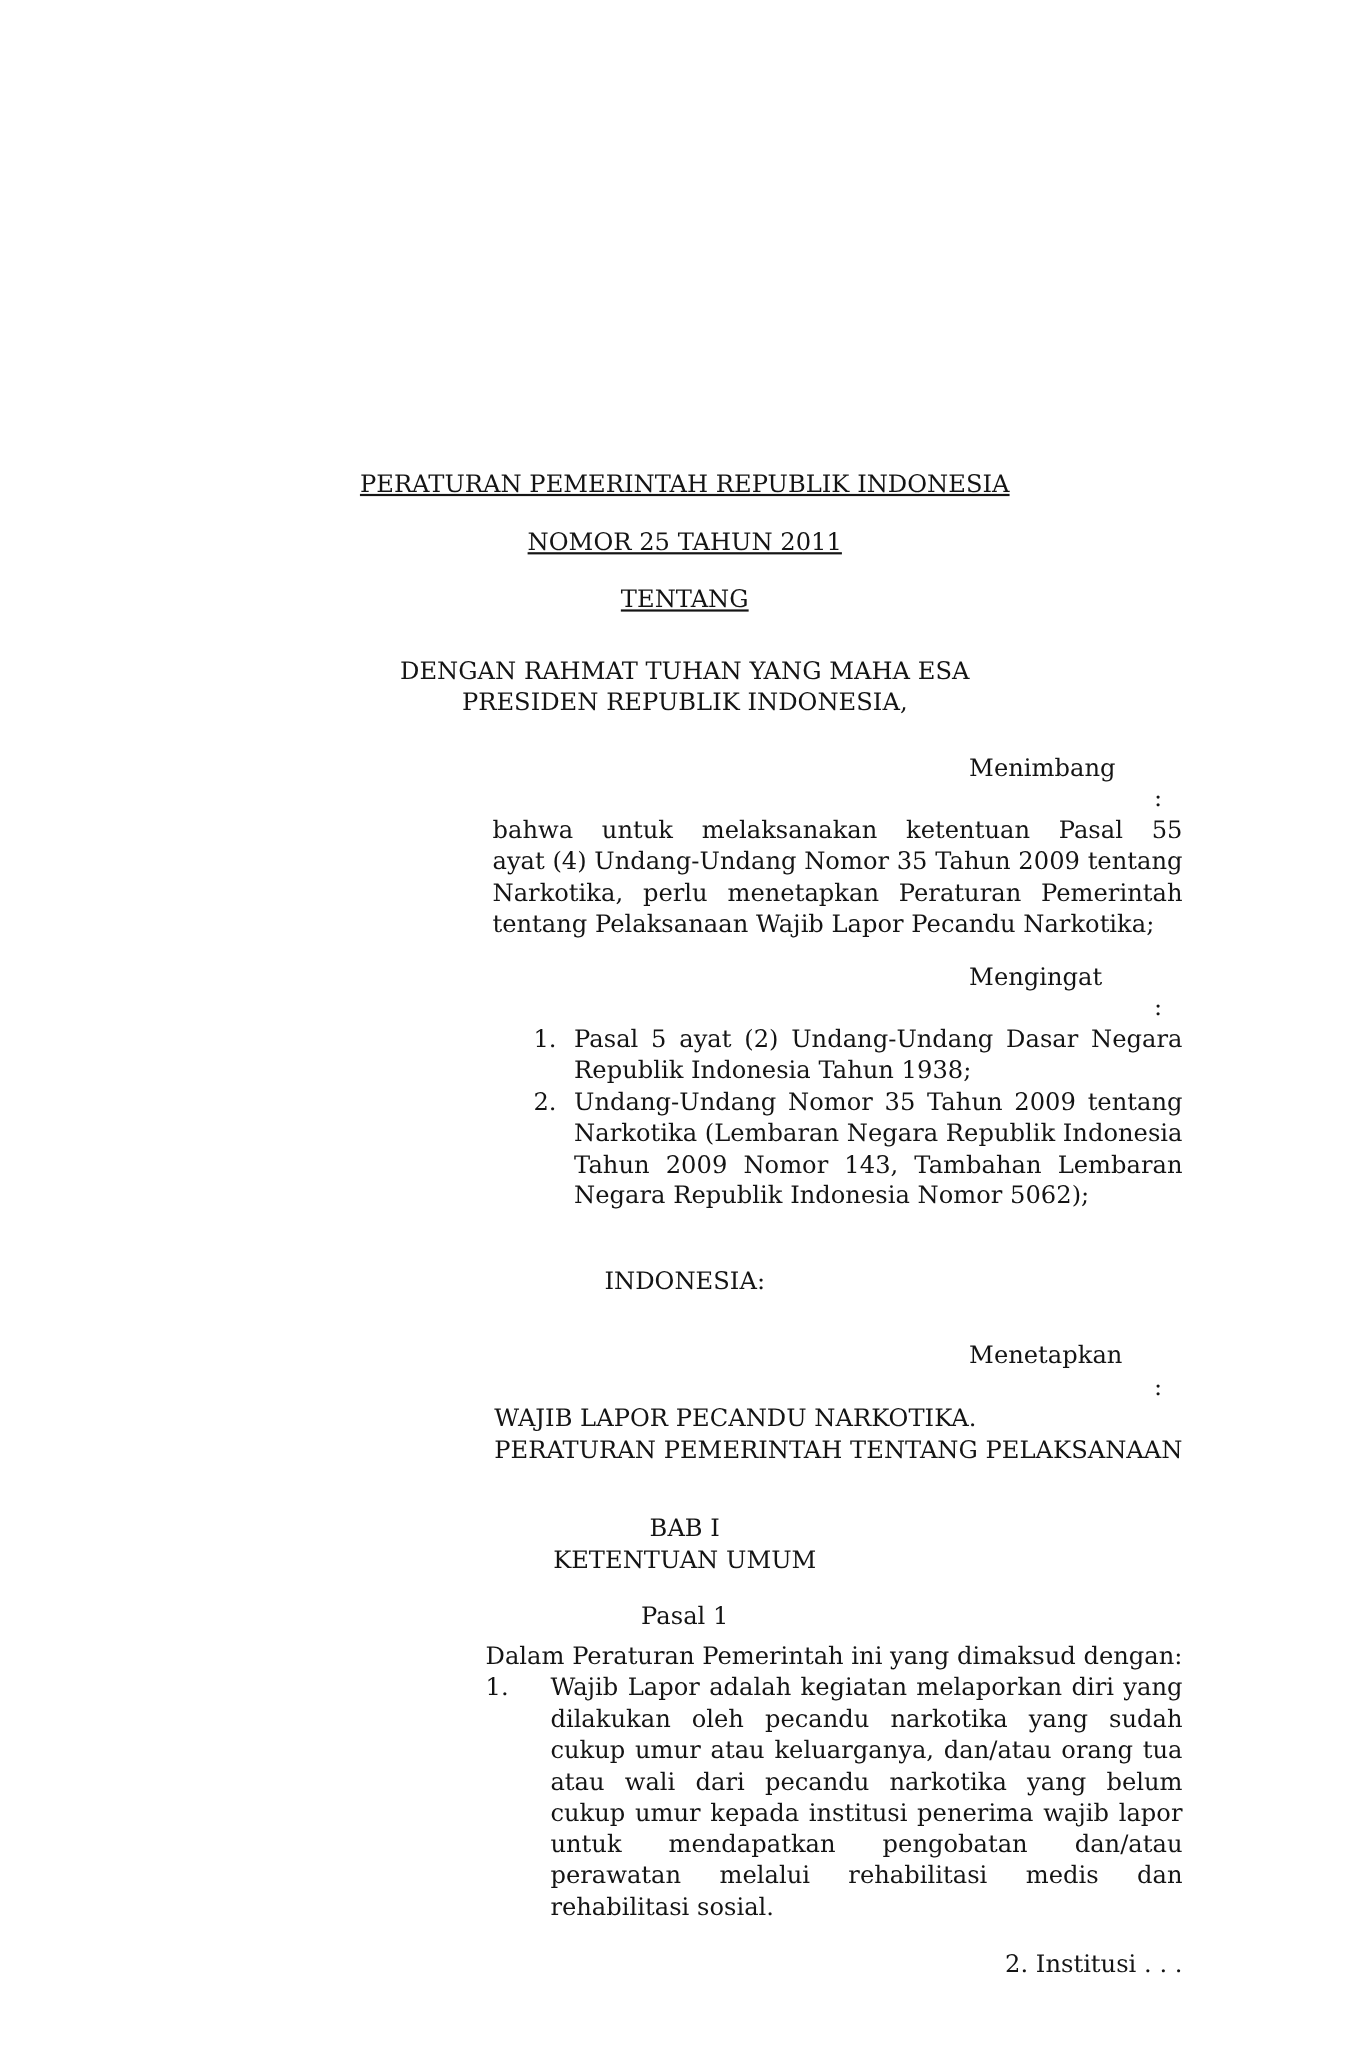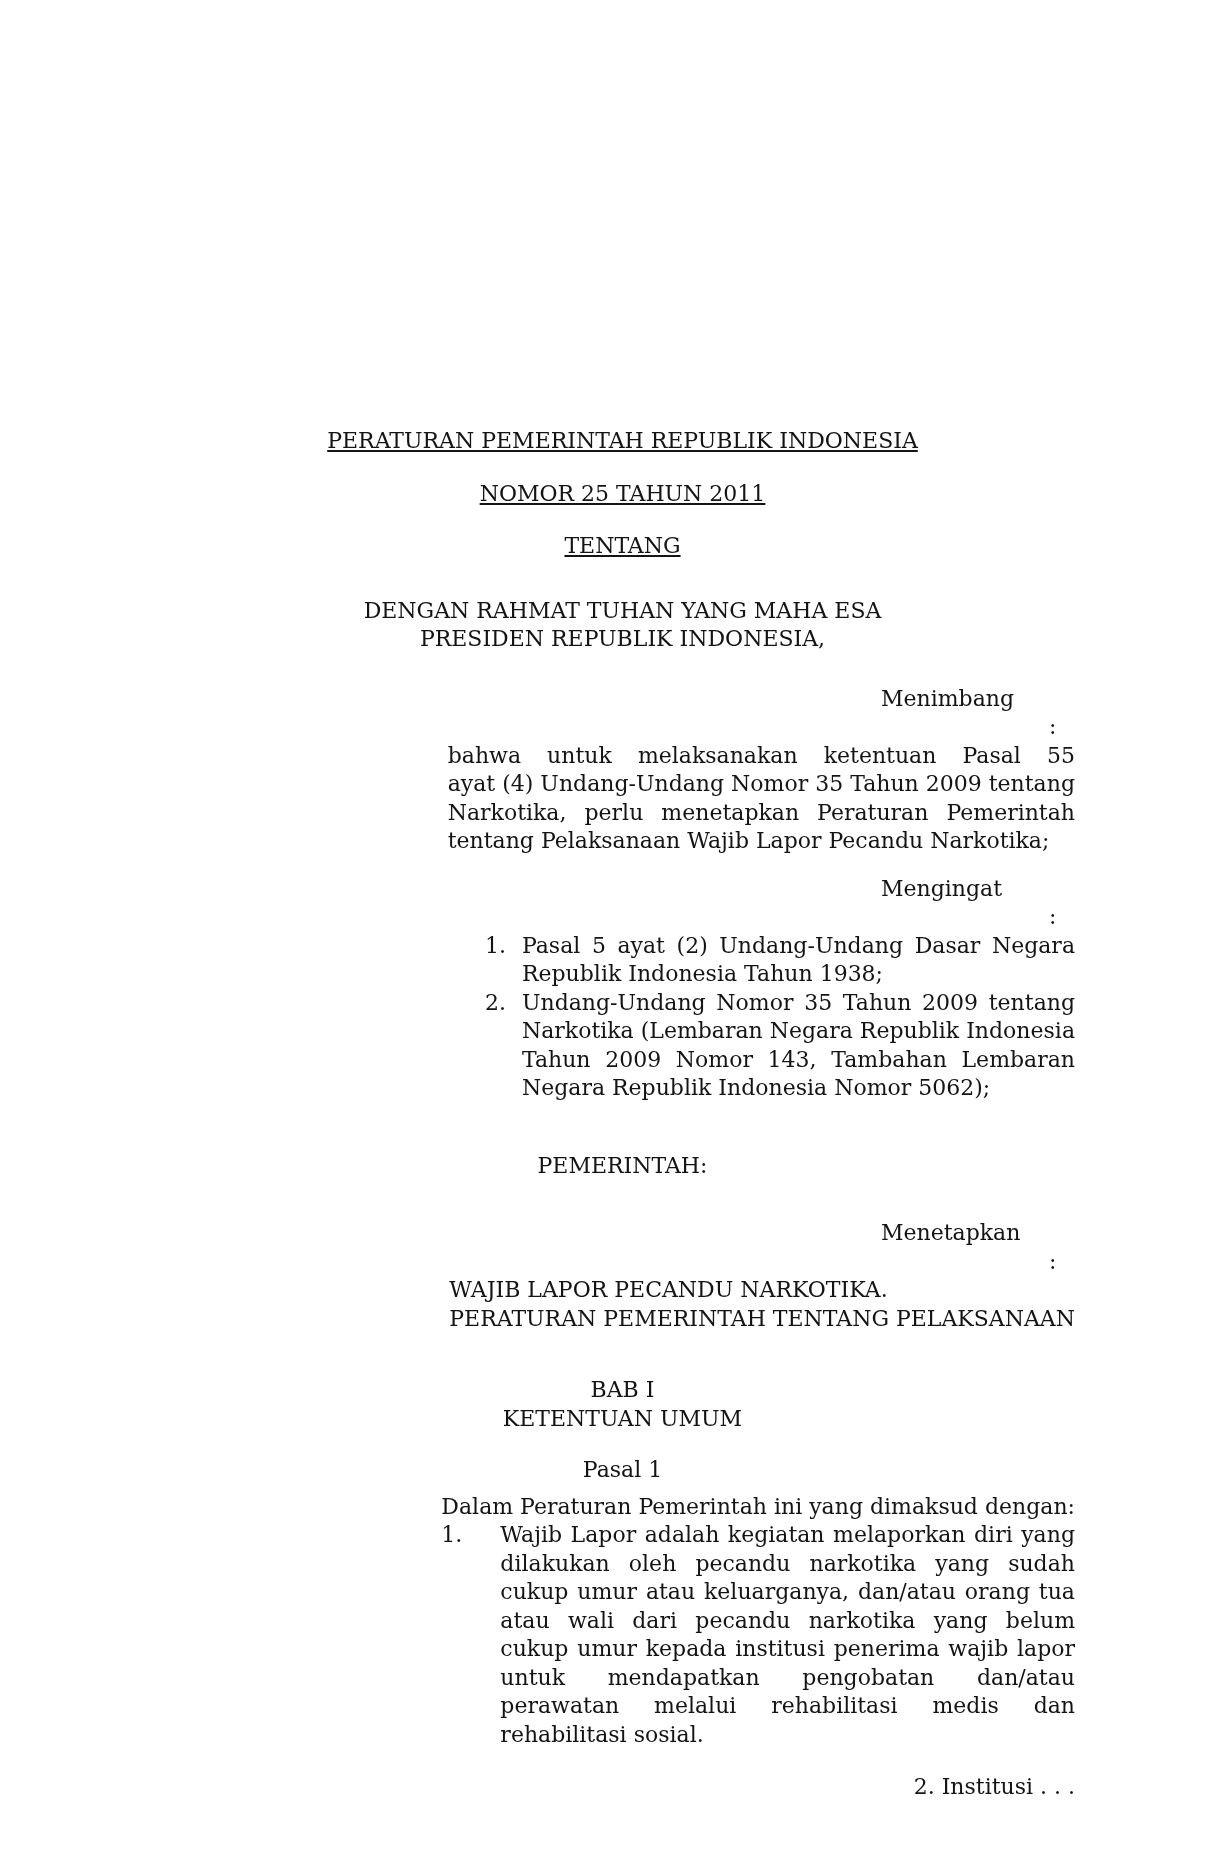--- a/index.html
+++ b/index.html
@@ -76,21 +76,21 @@
           <div class="li-body">
               <div class="jline">Undang-Undang Nomor 35 Tahun 2009 tentang</div>
               <div class="jline">Narkotika (Lembaran Negara Republik Indonesia</div>
               <div class="jline">Tahun 2009 Nomor 143, Tambahan Lembaran</div>
               <div class="jline last">Negara Republik Indonesia Nomor 5062);</div>
             </div>
         </div>
       </div>
     </div>
 
-    <div class="center memutuskan">PEMERINTAH:</div>
+    <div class="center memutuskan">INDONESIA:</div>
 
     <div class="clause clause-menetapkan">
       <div class="clause-label">Menetapkan</div>
       <div class="clause-colon">:</div>
       <div class="clause-body">
           <div class="jline last">WAJIB LAPOR PECANDU NARKOTIKA.</div>
           <div class="jline">PERATURAN PEMERINTAH TENTANG PELAKSANAAN</div>
         </div>
     </div>
 

